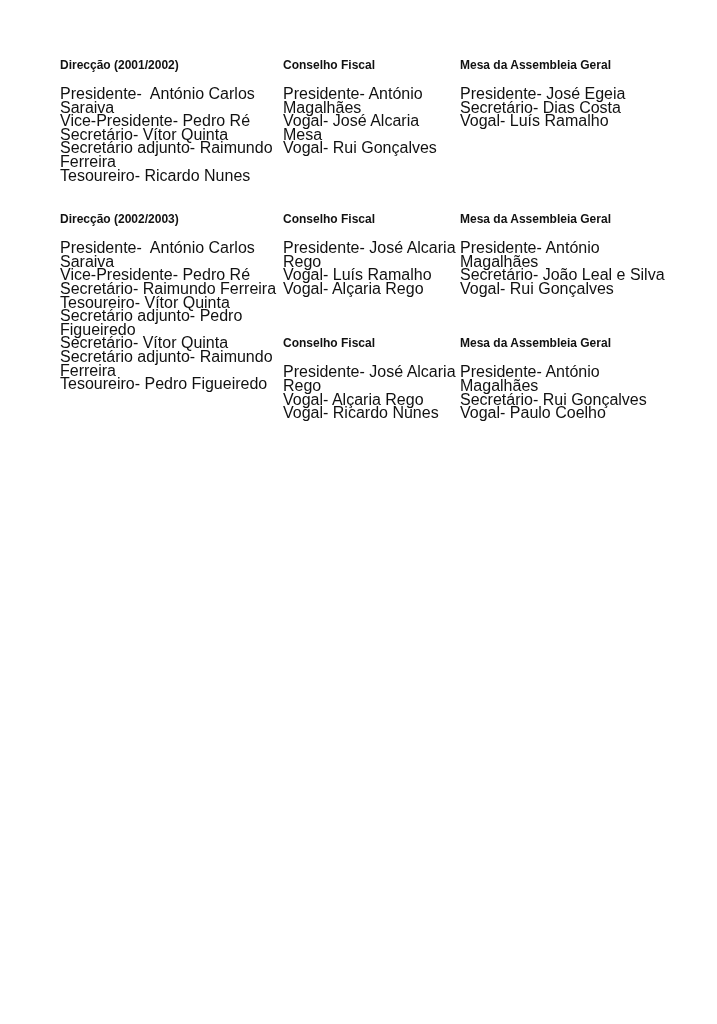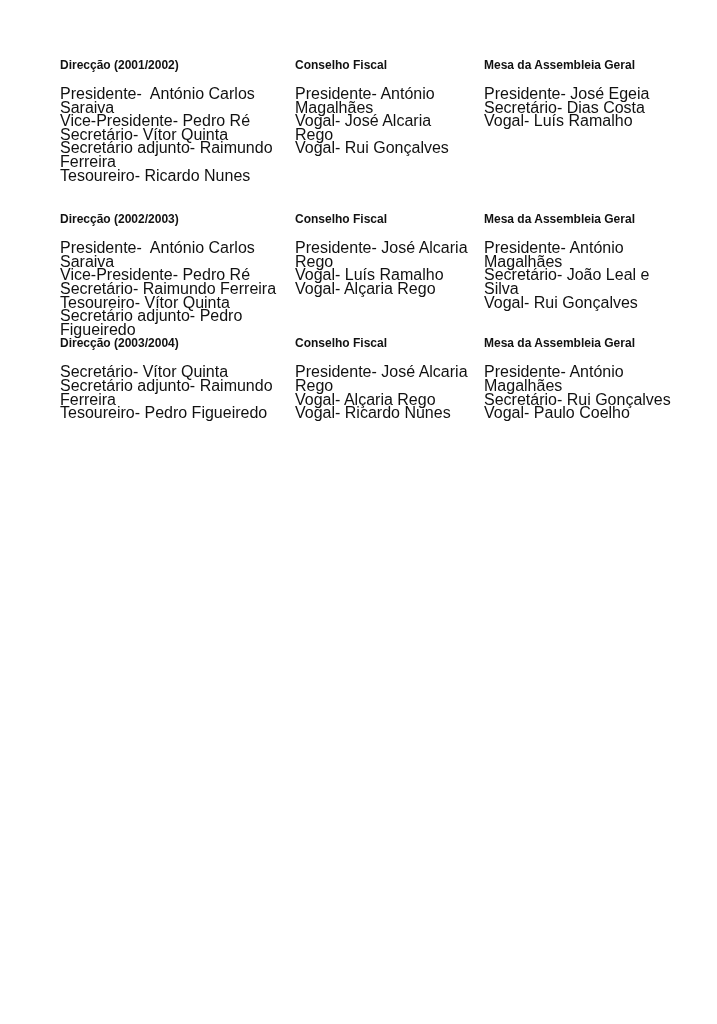--- a/index.html
+++ b/index.html
@@ -15,21 +15,21 @@
   }
   .content {
     position: absolute;
     left: 60px;
     top: 58px;
     width: 612px;
   }
   .year-block {
     display: grid;
     grid-template-columns: 223px 177px 1fr;
-    column-gap: 12px;
+    column-gap: 0;
   }
   .year-block.gap-large { margin-bottom: 30px; }
   .year-block.gap-small { }
   .section { min-width: 0; }
   .section-title {
     font-size: 12px;
     font-weight: bold;
     line-height: 15px;
     margin: 0 0 14px 0;
     letter-spacing: 0;
@@ -54,21 +54,21 @@
           <div class="member-line">Vice-Presidente- Pedro Ré</div>
           <div class="member-line">Secretário- Vítor Quinta</div>
           <div class="member-line">Secretário adjunto- Raimundo Ferreira</div>
           <div class="member-line">Tesoureiro- Ricardo Nunes</div>
         </div>
       </div>
       <div class="section">
         <h3 class="section-title">Conselho Fiscal</h3>
         <div class="members">
           <div class="member-line">Presidente- António Magalhães</div>
-          <div class="member-line">Vogal- José Alcaria Rego</div>
+          <div class="member-line">Vogal- José Alcaria Mesa</div>
           <div class="member-line">Vogal- Rui Gonçalves</div>
         </div>
       </div>
       <div class="section">
         <h3 class="section-title">Mesa da Assembleia Geral</h3>
         <div class="members">
           <div class="member-line">Presidente- José Egeia</div>
           <div class="member-line">Secretário- Dias Costa</div>
           <div class="member-line">Vogal- Luís Ramalho</div>
         </div>
@@ -99,21 +99,20 @@
         <div class="members">
           <div class="member-line">Presidente- António Magalhães</div>
           <div class="member-line">Secretário- João Leal e Silva</div>
           <div class="member-line">Vogal- Rui Gonçalves</div>
         </div>
       </div>
     </div>
 
     <div class="year-block">
       <div class="section">
-        <h3 class="section-title">Direcção (2003/2004)</h3>
         <div class="members">
           <div class="member-line">Secretário- Vítor Quinta</div>
           <div class="member-line">Secretário adjunto- Raimundo Ferreira</div>
           <div class="member-line">Tesoureiro- Pedro Figueiredo</div>
         </div>
       </div>
       <div class="section">
         <h3 class="section-title">Conselho Fiscal</h3>
         <div class="members">
           <div class="member-line">Presidente- José Alcaria Rego</div>

